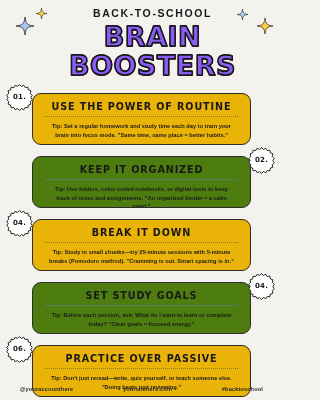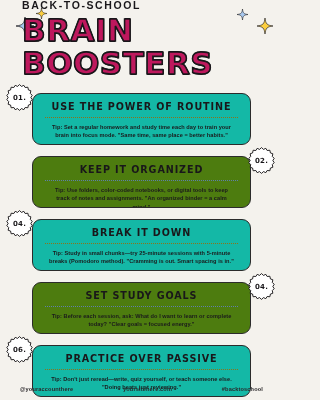--- a/index.html
+++ b/index.html
@@ -20,40 +20,41 @@
     position: relative;
     width: 283px;
     height: 400px;
     background: #F4F2ED;
     overflow: hidden;
   }
 
   
   .header {
     position: relative;
-    text-align: left;
+    padding-top: 8px;
+    text-align: center;
     z-index: 3;
     margin-left: 22px;
   }
 
   .eyebrow {
     font-family: "Liberation Sans", sans-serif;
     font-size: 10.5px;
     font-weight: bold;
     letter-spacing: 1.6px;
     color: #19171A;
     line-height: 1.1;
   }
 
   .main-title {
     font-family: "DejaVu Sans", sans-serif;
-    font-size: 31px;
+    font-size: 27px;
     font-weight: bold;
     letter-spacing: 0.5px;
-    color: #be185d;
+    color: #8b5cf6;
     line-height: 1.08;
     margin-top: 2px;
     -webkit-text-stroke: 1.6px #19171A;
     text-shadow: 0.6px 0 0 #19171A, -0.6px 0 0 #19171A, 0 0.6px 0 #19171A, 0 -0.6px 0 #19171A;
   }
 
   
   .sparkle {
     position: absolute;
     z-index: 2;
@@ -85,21 +86,21 @@
     left: 28px;
     right: 28px;
     height: 52px;
     border-radius: 9px;
     border: 1.1px solid #2B2B2B;
     padding: 7px 10px 6px 10px;
     text-align: center;
     overflow: hidden;
   }
 
-  .card.yellow { background: #14b8a6; }
+  .card.yellow { background: #eab308; }
   .card.blue   { background: #4d7c0f; }
 
   .card-title {
     font-family: "DejaVu Sans", sans-serif;
     font-size: 9.6px;
     font-weight: bold;
     letter-spacing: 0.9px;
     color: #19171A;
     line-height: 1.15;
     white-space: nowrap;

